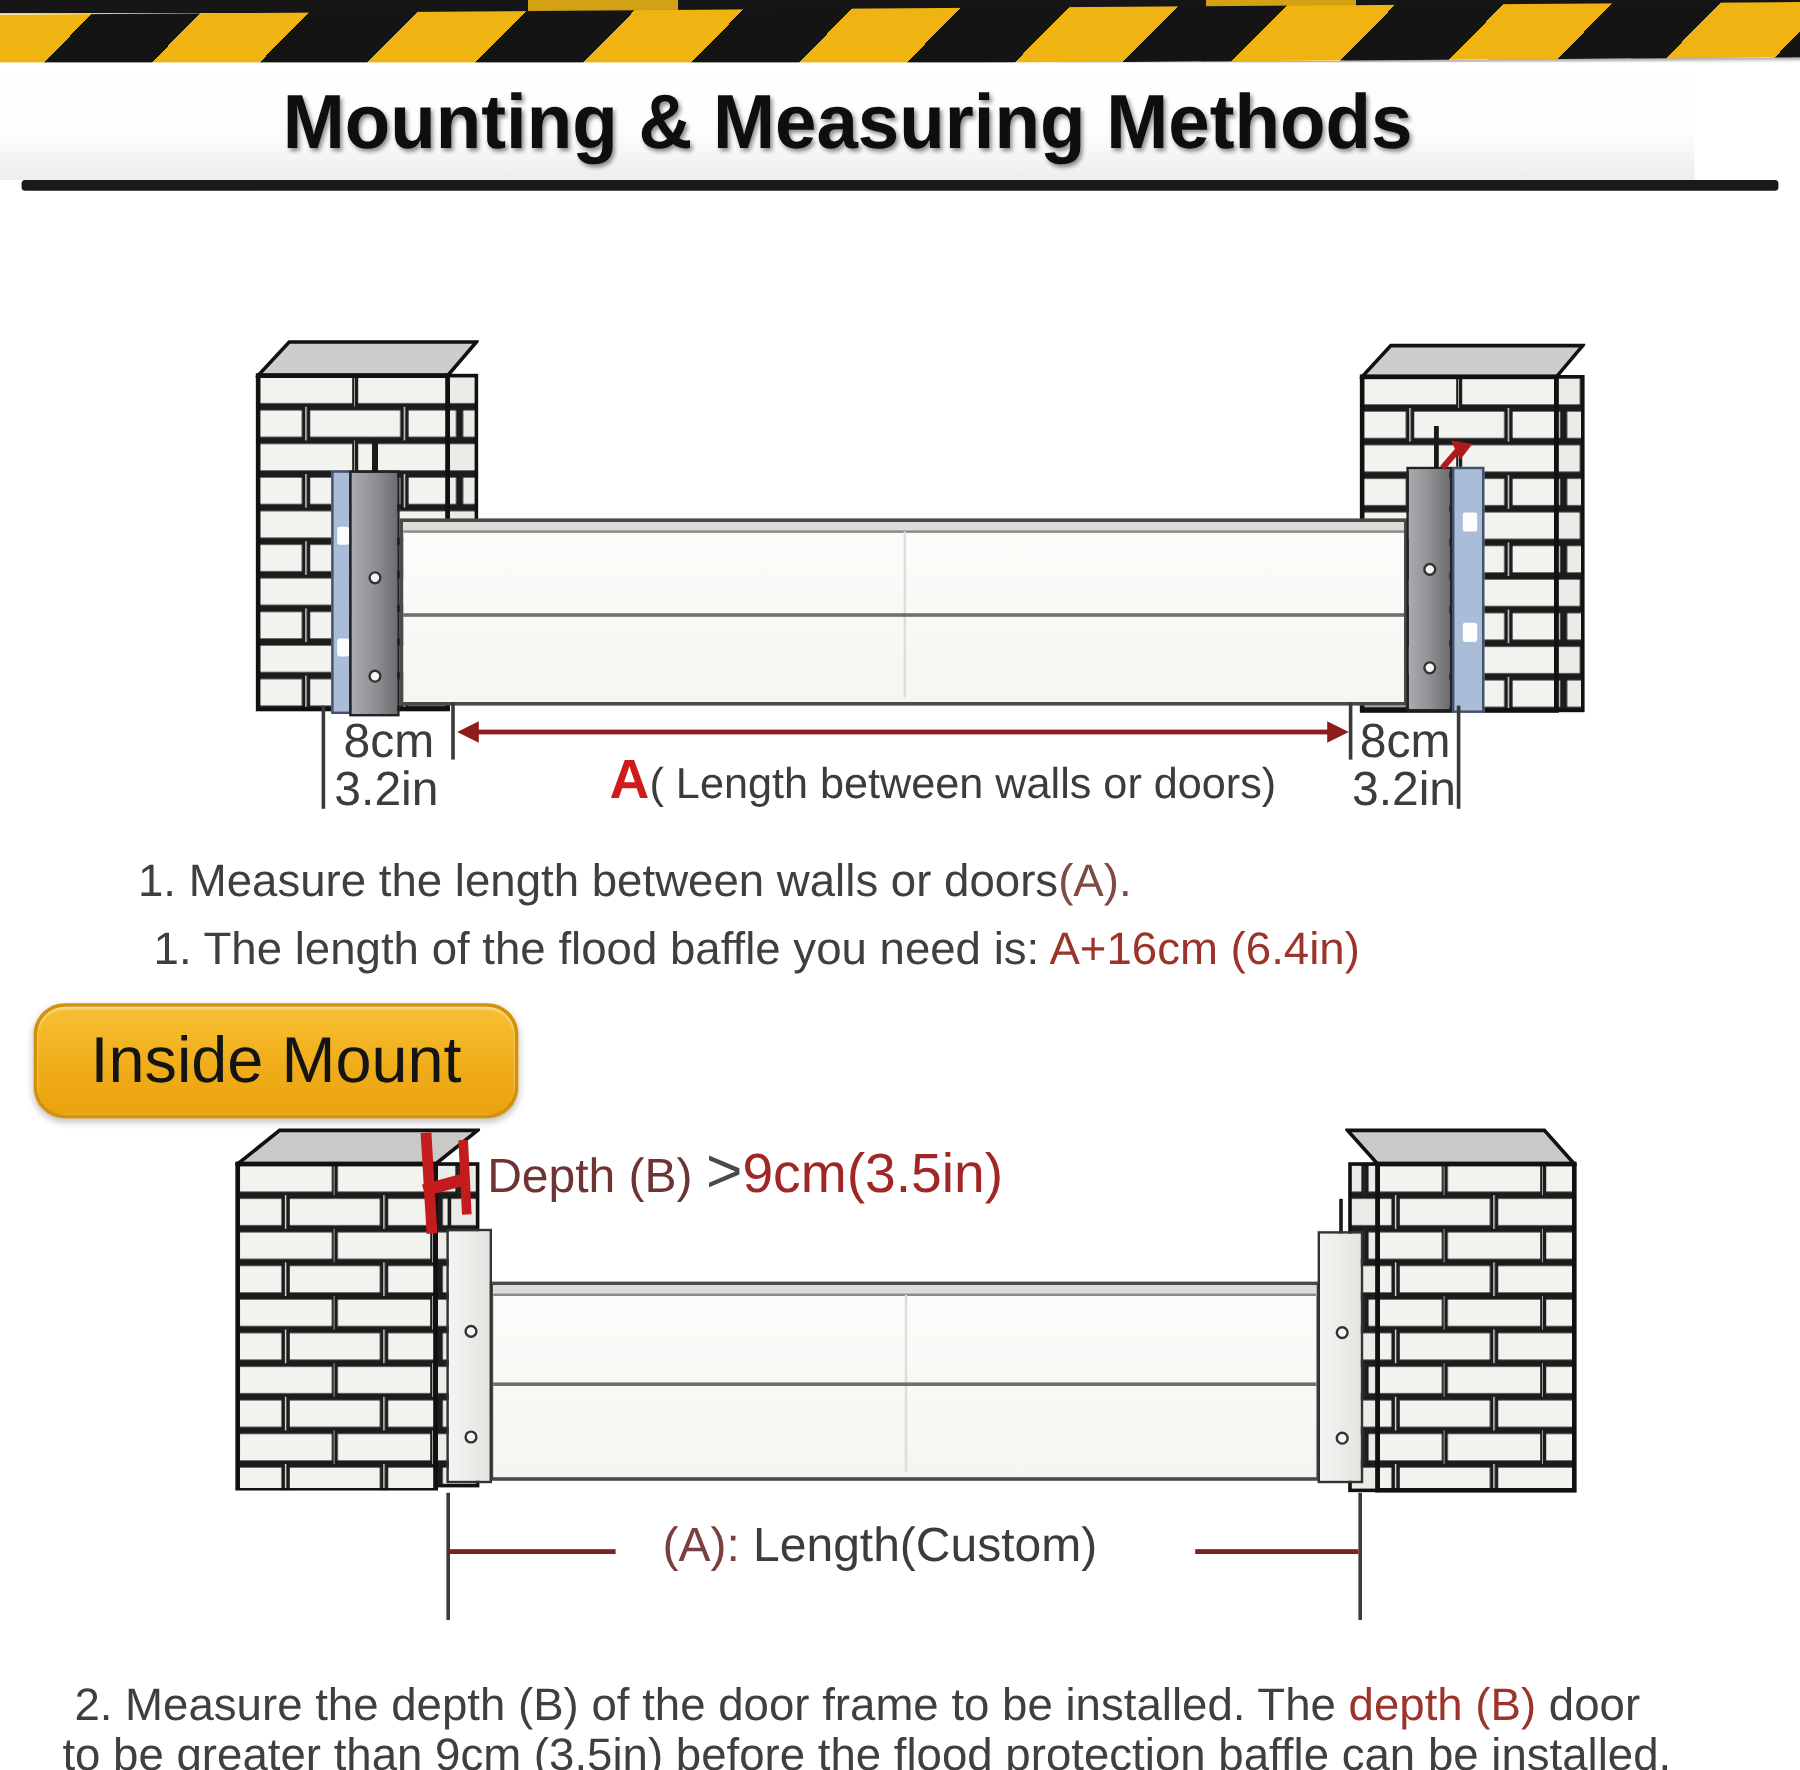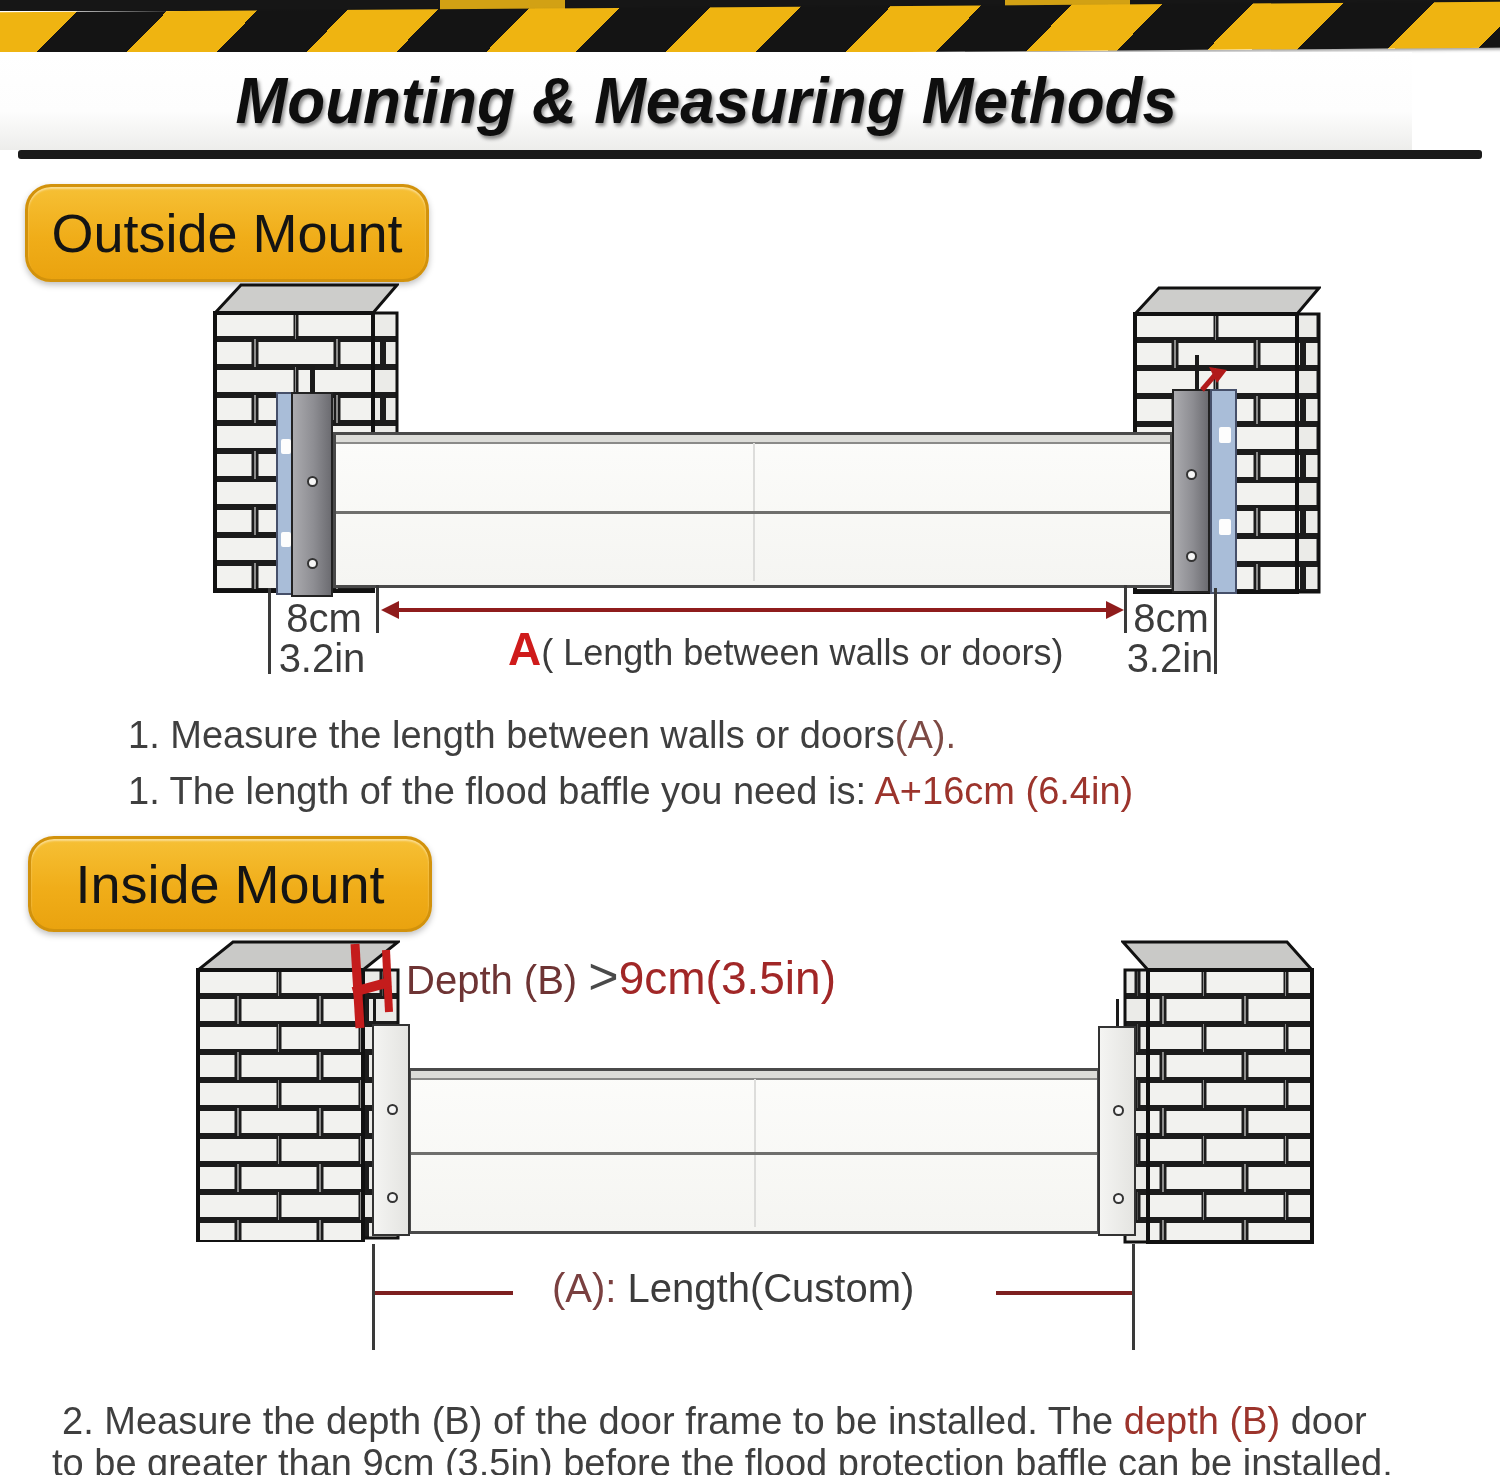--- a/index.html
+++ b/index.html
@@ -8,21 +8,21 @@
   .abs{position:absolute;}
 
   
   .top-strip{left:0;top:0;width:1500px;height:11px;
     background:repeating-linear-gradient(90deg,#161616 0 440px,#d2a114 440px 565px);}
   .hazard-tape{left:-14px;top:7px;width:1530px;height:46px;transform:rotate(-0.4deg);
     background:repeating-linear-gradient(135deg,#efb411 0 64px,#141414 64px 128px);
     box-shadow:0 2px 3px rgba(0,0,0,.35);}
   .title-banner{left:0;top:52px;width:1412px;height:98px;
     background:linear-gradient(180deg,#ffffff 0%,#fdfdfd 60%,#ededeb 100%);
-    display:flex;align-items:center;justify-content:center;font-style:italic;}
+    display:flex;align-items:center;justify-content:center;}
   .page-title{font-size:64px;font-weight:700;letter-spacing:0px;color:#0e0e0e;
     transform:scaleX(.97);text-shadow:2px 3px 4px rgba(0,0,0,.45);white-space:nowrap;}
   .header-bar{left:18px;top:150px;width:1464px;height:9px;background:#1a1a1a;border-radius:3px;}
 
   
   .badge{border-radius:26px;border:3px solid #d2920c;
     background:linear-gradient(180deg,#f6c035 0%,#f0ad19 55%,#eaa30f 100%);
     box-shadow:0 3px 6px rgba(0,0,0,.25), inset 0 2px 2px rgba(255,255,255,.45);
     display:flex;align-items:center;justify-content:center;
     font-size:54px;color:#141414;white-space:nowrap;}
@@ -89,23 +89,20 @@
         <rect width="34" height="56" fill="#f0f0ed"></rect>
         <g fill="#ebebe8" stroke="#1c1c1c" stroke-width="3">
           <rect x="1.5" y="1.5" width="31" height="25"></rect>
           <rect x="-16" y="29.5" width="31" height="25"></rect>
           <rect x="18" y="29.5" width="31" height="25"></rect>
         </g>
       </pattern>
     </defs>
   </svg>
 
-  <div class="abs badge badge-outside">
-    <span>Outside Mount</span>
-  </div>
 
   <svg class="abs pillar-svg" style="left:213px;top:283px" width="186" height="310" viewBox="0 0 186 310">
     <polygon points="2,30 160,30 184,2 28,2" fill="#cdcdcb" stroke="#111" stroke-width="3"></polygon>
     <rect x="160" y="30" width="24" height="150" fill="url(#brickE)" stroke="#111" stroke-width="3"></rect>
     <rect x="2" y="30" width="158" height="278" fill="url(#brickF)" stroke="#111" stroke-width="4"></rect>
   </svg>
 
   <svg class="abs pillar-svg" style="left:1133px;top:284px" width="188" height="312" viewBox="0 0 188 312">
     <polygon points="2,30 164,30 186,4 26,4" fill="#cdcdcb" stroke="#111" stroke-width="3"></polygon>
     <rect x="164" y="30" width="22" height="278" fill="url(#brickE)" stroke="#111" stroke-width="3"></rect>
@@ -153,21 +150,21 @@
 
   <div class="abs dim-text" style="left:272px;top:596px;width:104px">8cm</div>
   <div class="abs dim-text" style="left:266px;top:636px;width:112px">3.2in</div>
   <div class="abs dim-text" style="left:1127px;top:596px;width:88px">8cm</div>
   <div class="abs dim-text" style="left:1124px;top:636px;width:92px">3.2in</div>
 
   <div class="abs" style="left:508px;top:622px">
     <span class="span-letter">A</span><span class="span-label">( Length between walls or doors)</span>
   </div>
 
-  <div class="abs step" style="left:128px;top:714px">
+  <div class="abs step" style="left:115px;top:714px">
     <span>1. Measure the length between walls or doors</span><span class="hl-soft">(A).</span>
   </div>
   <div class="abs step" style="left:128px;top:770px">
     <span>1. The length of the flood baffle you need is: </span><span class="hl-red">A+16cm (6.4in)</span>
   </div>
 
   <div class="abs badge badge-inside">
     <span>Inside Mount</span>
   </div>
 

